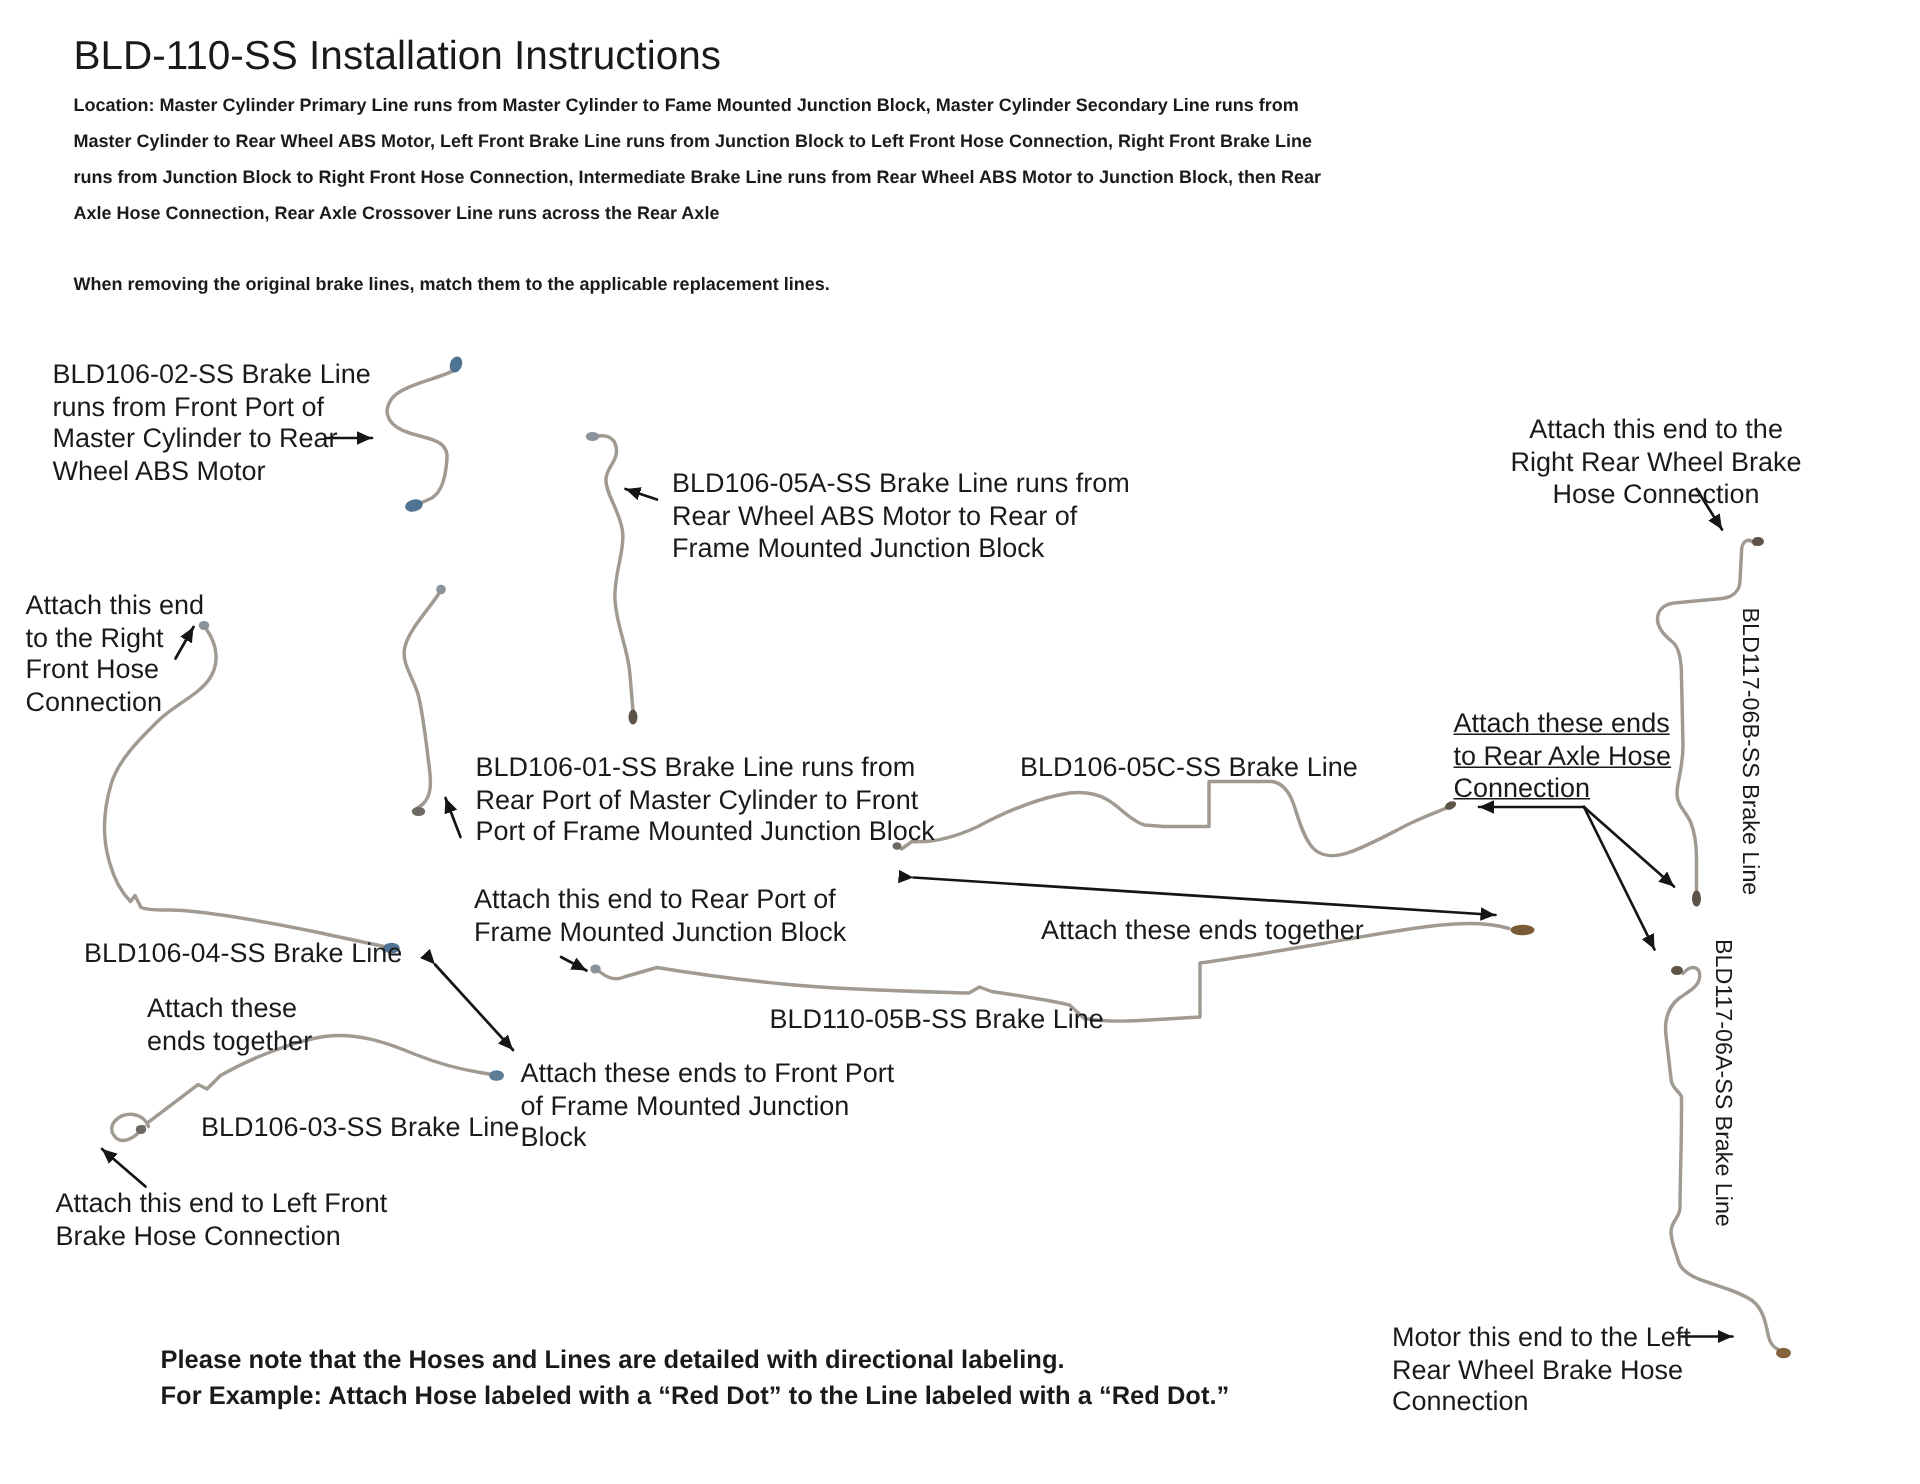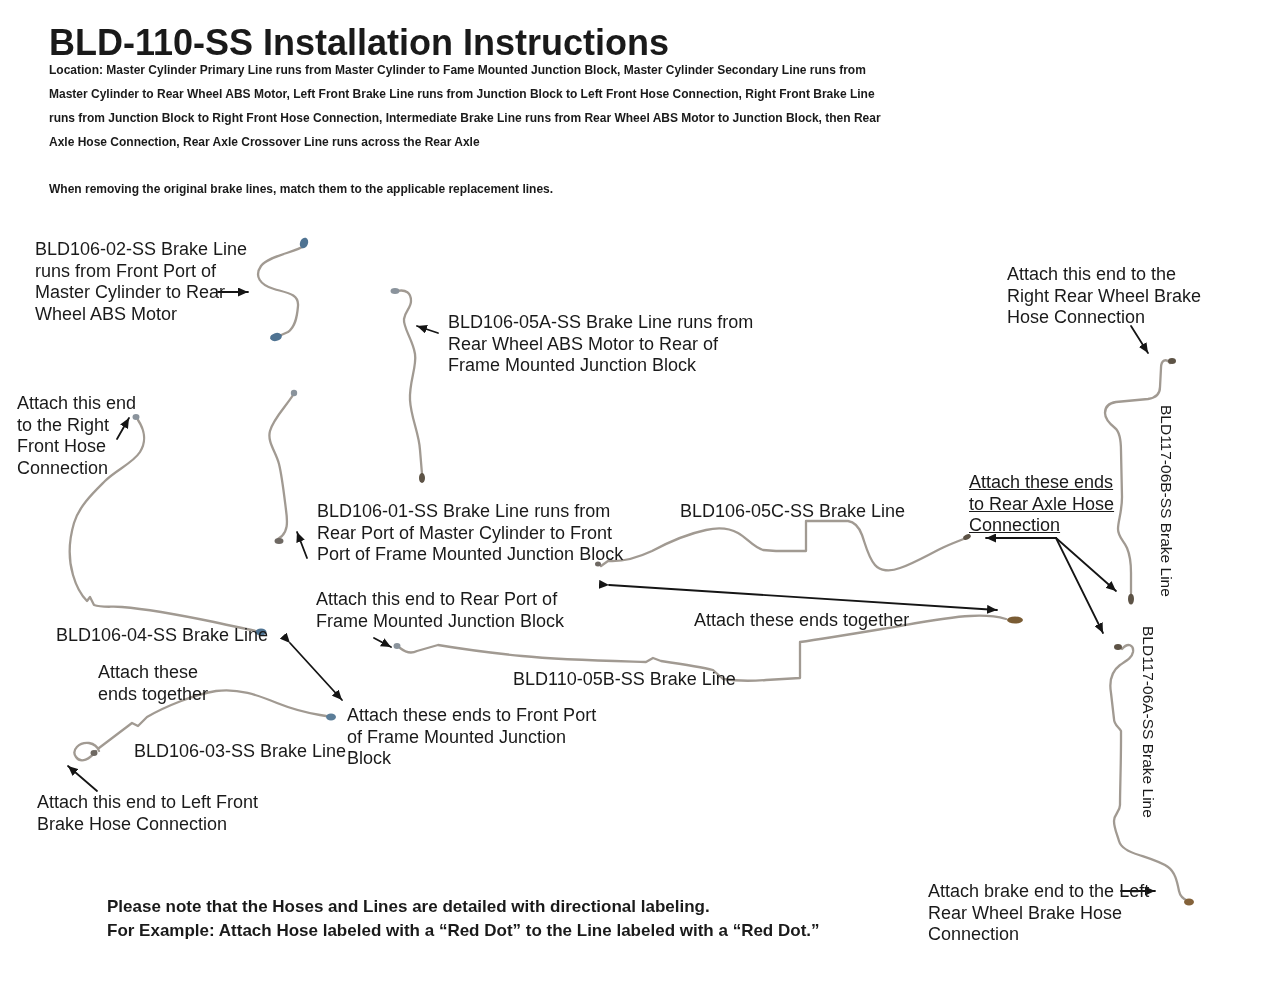--- a/index.html
+++ b/index.html
@@ -5,21 +5,21 @@
   html,body{margin:0;padding:0;}
   body{
     width:1280px;height:989px;
     background:#ffffff;
     font-family:"Liberation Sans", sans-serif;
     color:#1a1a1a;
     position:relative;
     overflow:hidden;
   }
   .abs{position:absolute;white-space:pre-line;}
-  .title{font-size:36px;font-weight:bold;letter-spacing:0px;}
+  .title{font-size:27px;font-weight:normal;letter-spacing:0px;}
   .para{font-size:12px;font-weight:bold;line-height:24px;}
   .lbl{font-size:18px;line-height:21.5px;}
   .vlbl{font-size:15.5px;transform:rotate(90deg);transform-origin:0 0;white-space:nowrap;}
   .note{font-size:17px;font-weight:bold;line-height:24px;}
   svg{position:absolute;left:0;top:0;}
   .tube{fill:none;stroke-width:2.3;stroke-linecap:round;stroke-linejoin:round;}
   .ann{fill:none;stroke-width:1.8;stroke-linecap:round;}
 </style>
 </head>
 <body>
@@ -109,21 +109,21 @@
   </g>
 </svg>
 
 <div class="abs lbl" style="left:35px;top:239px;">BLD106-02-SS Brake Line
 runs from Front Port of
 Master Cylinder to Rear
 Wheel ABS Motor</div>
 <div class="abs lbl" style="left:448px;top:312px;">BLD106-05A-SS Brake Line runs from
 Rear Wheel ABS Motor to Rear of
 Frame Mounted Junction Block</div>
-<div class="abs lbl" style="left:1007px;top:264px;">Attach this end to the
+<div class="abs lbl" style="left:1007px;top:276px;text-align:center;">Attach this end to the
 Right Rear Wheel Brake
 Hose Connection</div>
 <div class="abs vlbl" style="left:1175px;top:405px;">BLD117-06B-SS Brake Line</div>
 <div class="abs lbl" style="left:17px;top:393px;">Attach this end
 to the Right
 Front Hose
 Connection</div>
 <div class="abs lbl" style="left:317px;top:501px;">BLD106-01-SS Brake Line runs from
 Rear Port of Master Cylinder to Front
 Port of Frame Mounted Junction Block</div>
@@ -138,18 +138,18 @@
 <div class="abs lbl" style="left:98px;top:662px;">Attach these
 ends together</div>
 <div class="abs lbl" style="left:513px;top:669px;">BLD110-05B-SS Brake Line</div>
 <div class="abs lbl" style="left:347px;top:705px;">Attach these ends to Front Port
 of Frame Mounted Junction
 Block</div>
 <div class="abs lbl" style="left:134px;top:741px;">BLD106-03-SS Brake Line</div>
 <div class="abs lbl" style="left:37px;top:792px;">Attach this end to Left Front
 Brake Hose Connection</div>
 <div class="abs vlbl" style="left:1157px;top:626px;">BLD117-06A-SS Brake Line</div>
-<div class="abs lbl" style="left:928px;top:881px;">Attach brake end to the Left
+<div class="abs lbl" style="left:928px;top:881px;">Motor this end to the Left
 Rear Wheel Brake Hose
 Connection</div>
 
 <div class="abs note" style="left:107px;top:895px;">Please note that the Hoses and Lines are detailed with directional labeling.
 For Example: Attach Hose labeled with a “Red Dot” to the Line labeled with a “Red Dot.”</div>
 
 </body></html>

